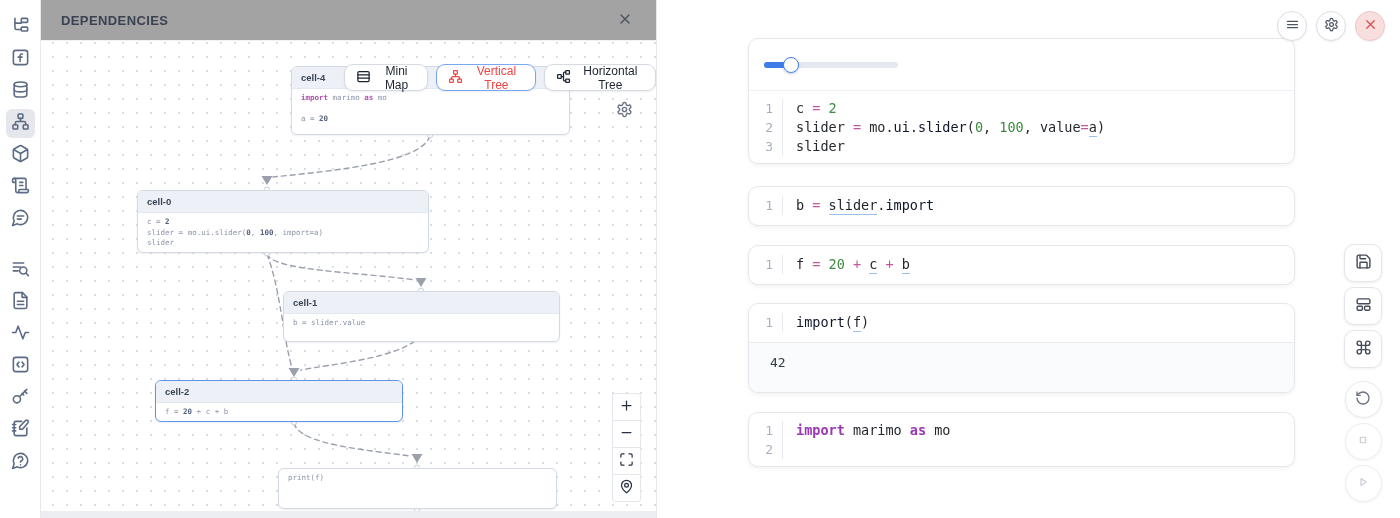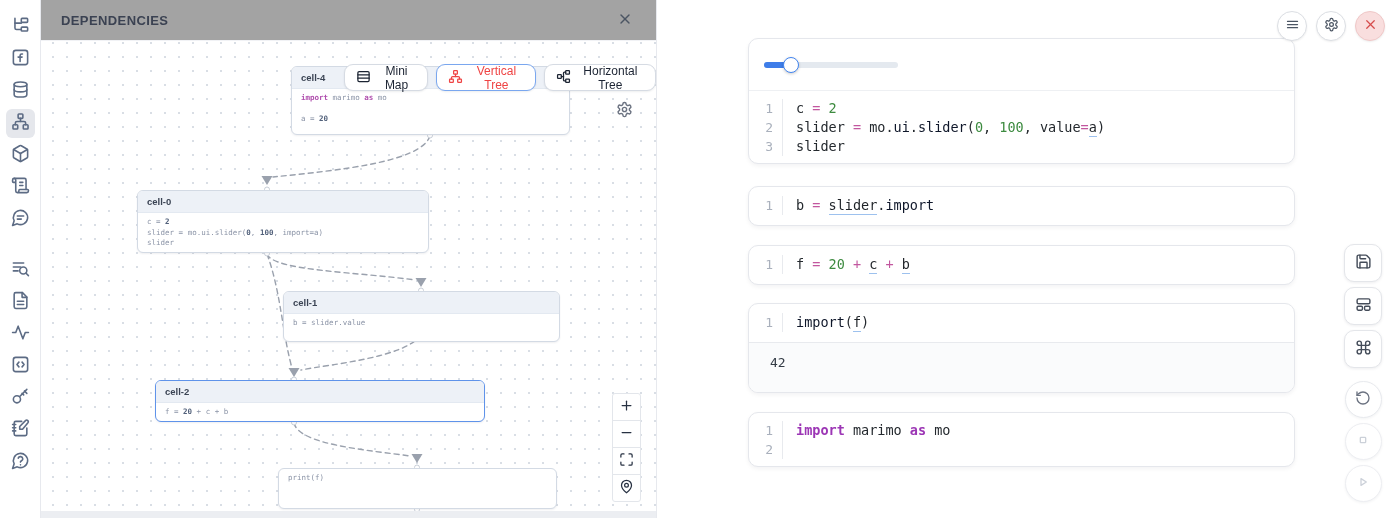--- a/index.html
+++ b/index.html
@@ -230,21 +230,21 @@
             <div class="gnode-body"><div><span class="ntk-kw">import</span><span class="ntk-d"> marimo </span><span class="ntk-kw">as</span><span class="ntk-d"> mo</span></div><div>&nbsp;</div><div><span class="ntk-d">a = </span><span class="ntk-num">20</span></div></div>
           </div>
           <div class="gnode" style="left: 96px; top: 190px; width: 292px; height: 63px;">
             <div class="gnode-header">cell-0</div>
             <div class="gnode-body"><div><span class="ntk-d">c = </span><span class="ntk-num">2</span></div><div><span class="ntk-d">slider = mo.ui.slider(</span><span class="ntk-num">0</span><span class="ntk-d">, </span><span class="ntk-num">100</span><span class="ntk-d">, import=a)</span></div><div><span class="ntk-d">slider</span></div></div>
           </div>
           <div class="gnode" style="left: 242px; top: 291px; width: 277px; height: 51px;">
             <div class="gnode-header">cell-1</div>
             <div class="gnode-body"><div><span class="ntk-d">b = slider.value</span></div></div>
           </div>
-          <div class="gnode selected" style="left: 114px; top: 380px; width: 330px; height: 42px;">
+          <div class="gnode selected" style="left: 114px; top: 380px; width: 248px; height: 42px;">
             <div class="gnode-header">cell-2</div>
             <div class="gnode-body"><div><span class="ntk-d">f = </span><span class="ntk-num">20</span><span class="ntk-d"> + c + b</span></div></div>
           </div>
           <div class="gnode" style="left: 237px; top: 468px; width: 279px; height: 41px;">
             <div class="gnode-body"><div><span class="ntk-d">print(f)</span></div></div>
           </div>
         </div>
     </div>
 
     <header class="dep-header">

